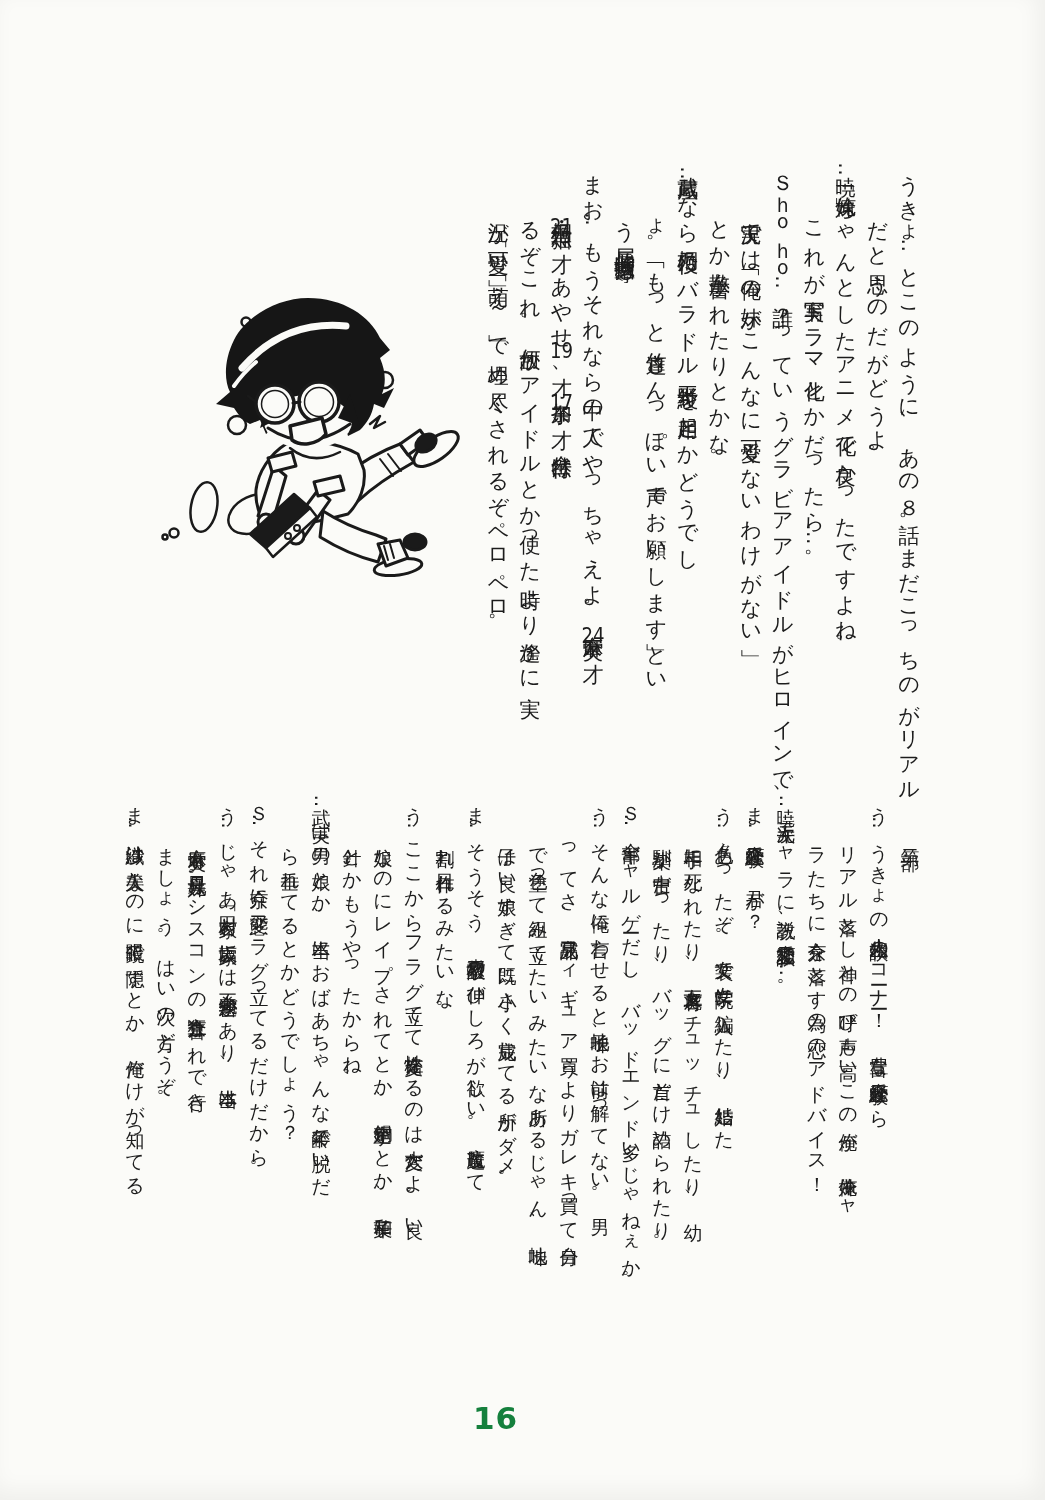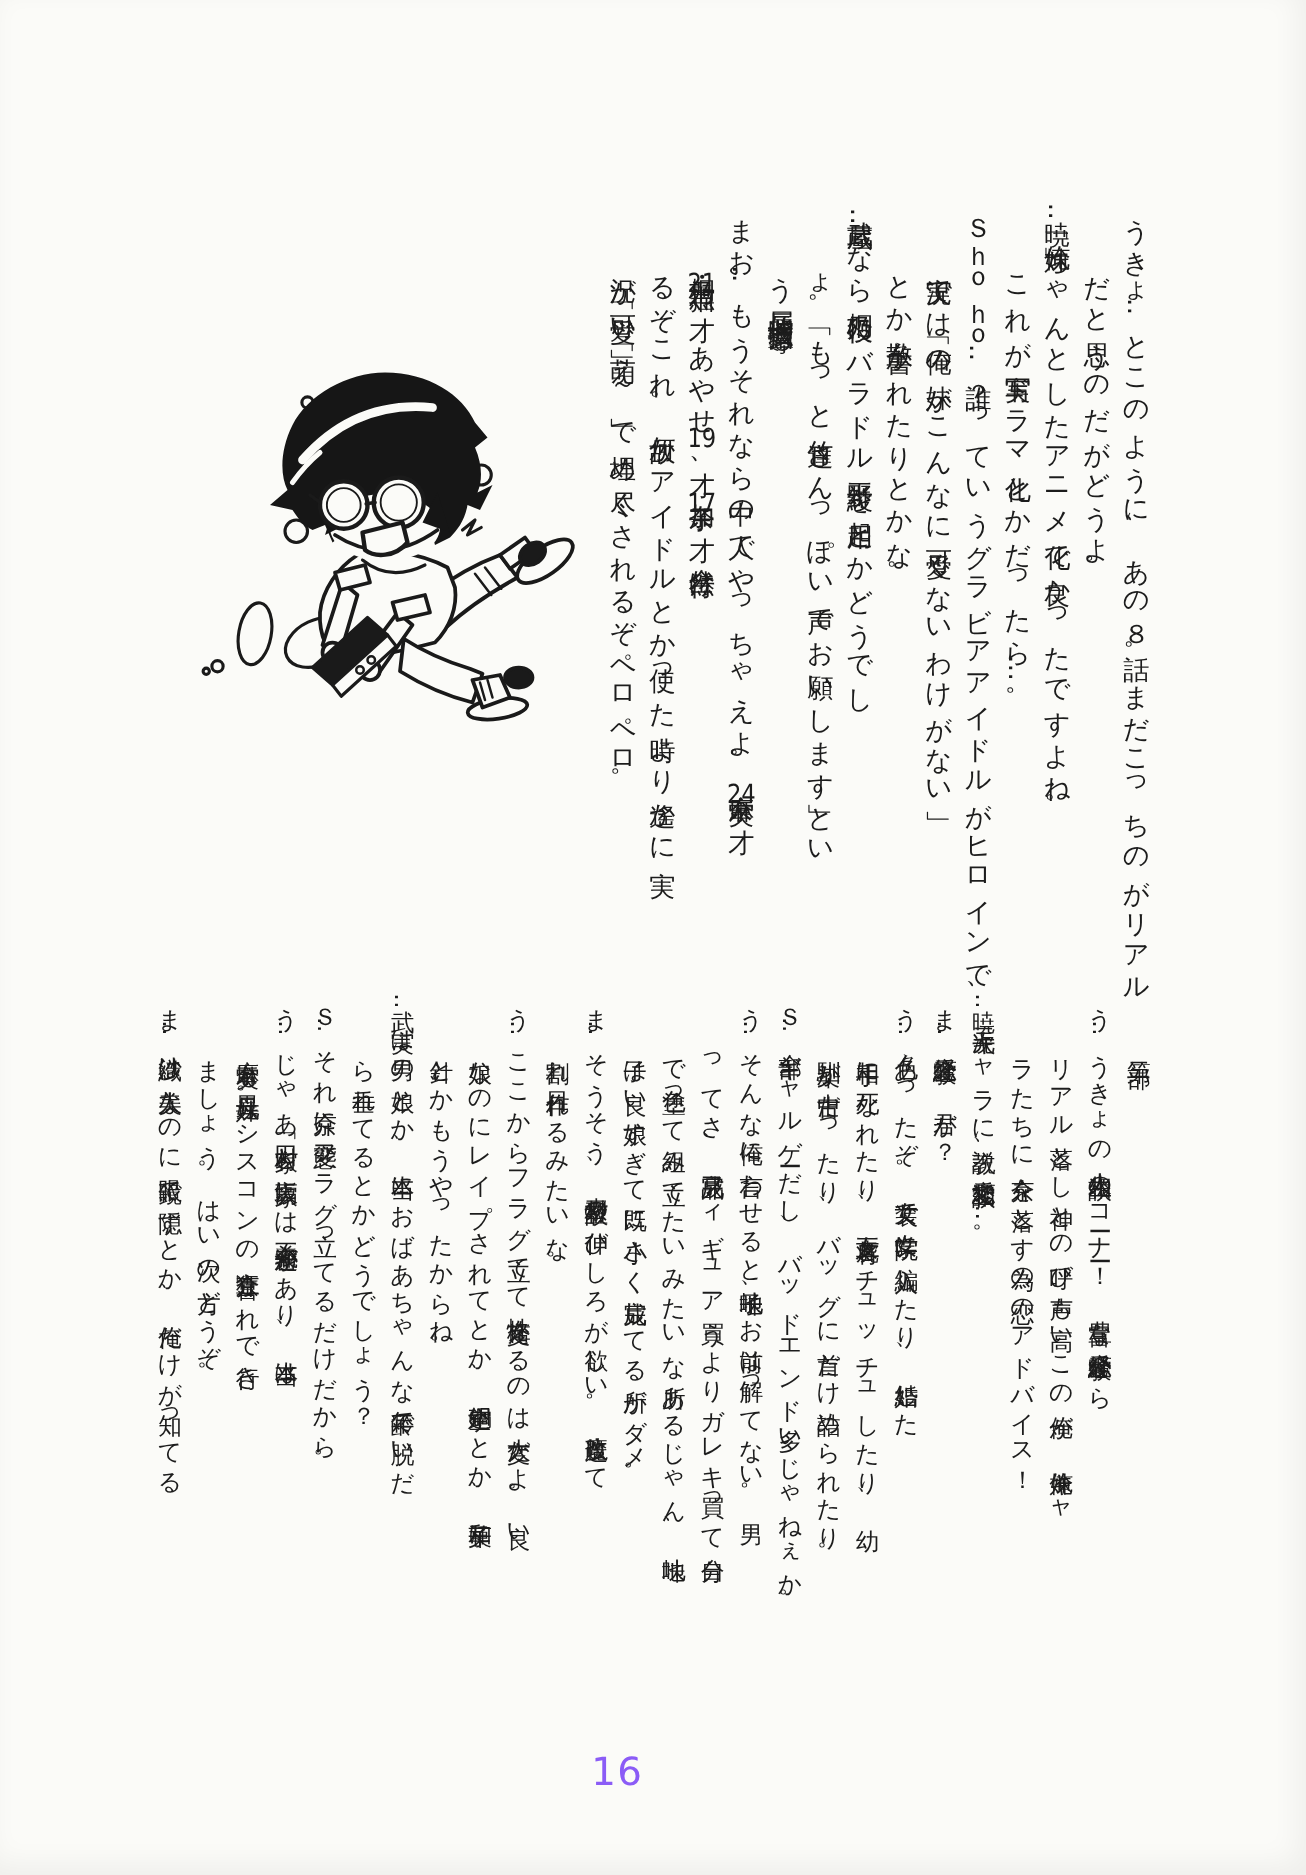--- a/index.html
+++ b/index.html
@@ -27,21 +27,21 @@
   }
   .vtext-bottom{
     top:793px;right:119px;
     width:814px;height:562px;
     font-size:19px;line-height:31px;letter-spacing:1.4px;
   }
   .tcy{text-combine-upright:all;letter-spacing:0;}
   .illo{position:absolute;left:138px;top:276px;width:335px;height:345px;}
   .pageno{
     position:absolute;left:473px;top:1400px;
-    font-size:31px;font-weight:400;letter-spacing:1px;color:#8b5cf6;
+    font-size:31px;font-weight:700;letter-spacing:1px;color:#15803d;
     font-family:"DejaVu Sans",sans-serif;
   }
 </style>
 </head>
 <body>
 
 <div class="page">
 
   <svg class="illo" viewBox="0 0 335 345" fill="none" stroke="#1a1a1a" stroke-width="3" stroke-linejoin="round" stroke-linecap="round">
 

